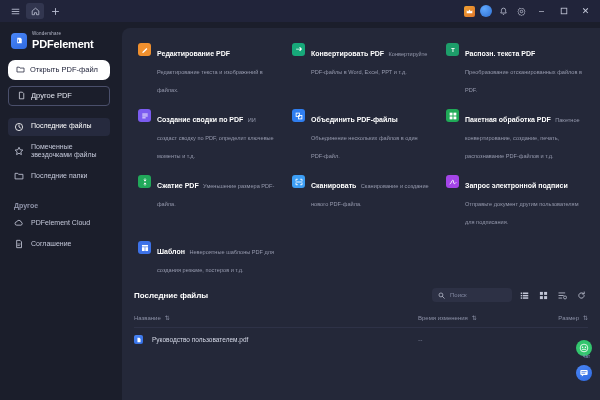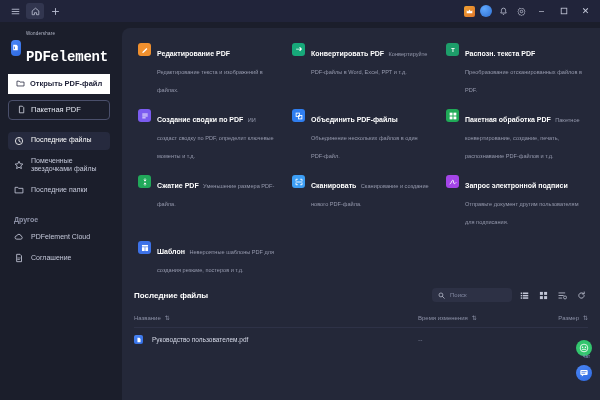--- a/index.html
+++ b/index.html
@@ -66,27 +66,27 @@
   }
   .brand { display: flex; align-items: center; gap: 5px; padding: 2px 2px 10px 3px; }
   .brand-logo {
     width: 16px; height: 16px; border-radius: 4px;
     background: linear-gradient(150deg,#4a86f7,#2f6ae0);
     display: flex; align-items: center; justify-content: center;
     color: #fff; font-size: 9px; font-weight: bold;
   }
   .brand-txt { line-height: 1; }
   .brand-sup { font-size: 4.5px; color: #b7bbcc; letter-spacing: .2px; display: block; }
-  .brand-name { font-size: 14px; color: #ffffff; font-weight: bold; letter-spacing: -.2px; display: block; margin-top: 13px; font-family: Liberation Mono, monospace; }
+  .brand-name { font-size: 11px; color: #ffffff; font-weight: bold; letter-spacing: -.2px; display: block; margin-top: 2px; }
 
   .btn-primary {
-    height: 20px; border-radius: 0;
+    height: 20px; border-radius: 7px;
     background: #ffffff; color: #20233a;
     display: flex; align-items: center; gap: 5px;
-    padding: 0 7px; font-size: 7.5px; font-weight: bold;
+    padding: 0 7px; font-size: 7.5px; font-weight: normal;
     margin-bottom: 6px;
   }
   .btn-outline {
     height: 20px; border-radius: 4px;
     background: transparent; color: #e3e6f0;
     border: 1px solid #4a4f6b;
     display: flex; align-items: center; gap: 5px;
     padding: 0 7px; font-size: 7.5px;
     margin-bottom: 12px;
   }
@@ -267,21 +267,21 @@
         </span>
         <span>Открыть PDF-файл</span>
       </div>
 
       <div class="btn-outline">
         <span class="side-ico">
           <svg width="9" height="9" viewBox="0 0 12 12">
               <path d="M3.2 1.6h4L9 3.4v7H3.2z" fill="none" stroke="currentColor" stroke-width="1" stroke-linejoin="round"></path>
             </svg>
         </span>
-        <span>Пакетная PDF</span>
+        <span>Другое PDF</span>
       </div>
 
       <div class="nav-item selected">
         <span class="side-ico">
           <svg width="10" height="10" viewBox="0 0 12 12">
               <circle cx="6" cy="6" r="4.3" fill="none" stroke="currentColor" stroke-width="1"></circle>
               <path d="M6 3.5V6l1.8 1.1" fill="none" stroke="currentColor" stroke-width="1" stroke-linecap="round"></path>
             </svg>
         </span>
         <span>Последние файлы</span>

